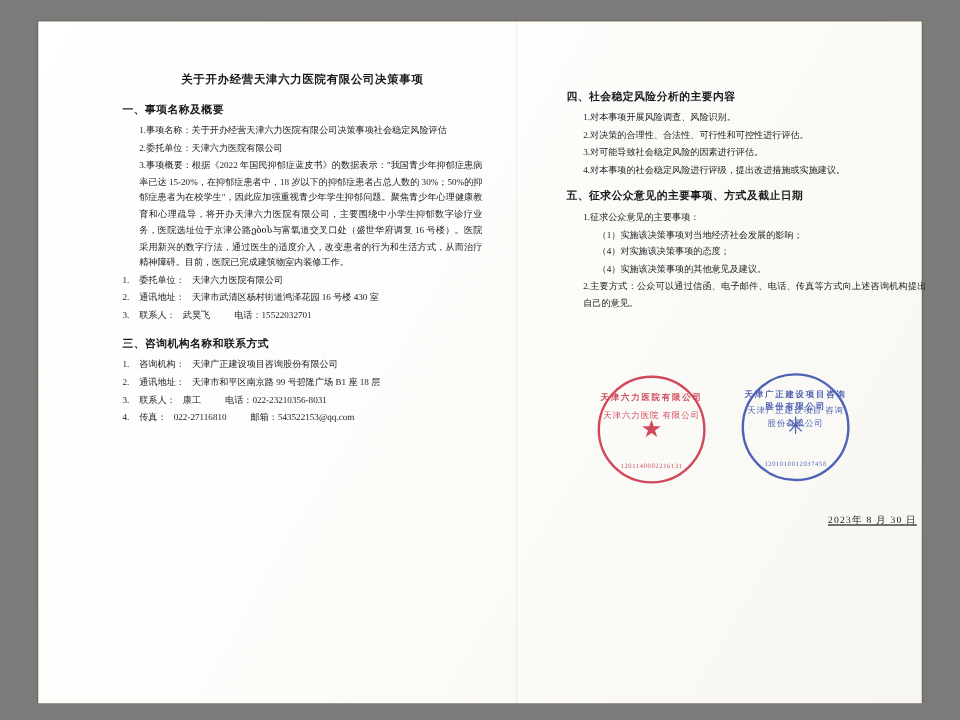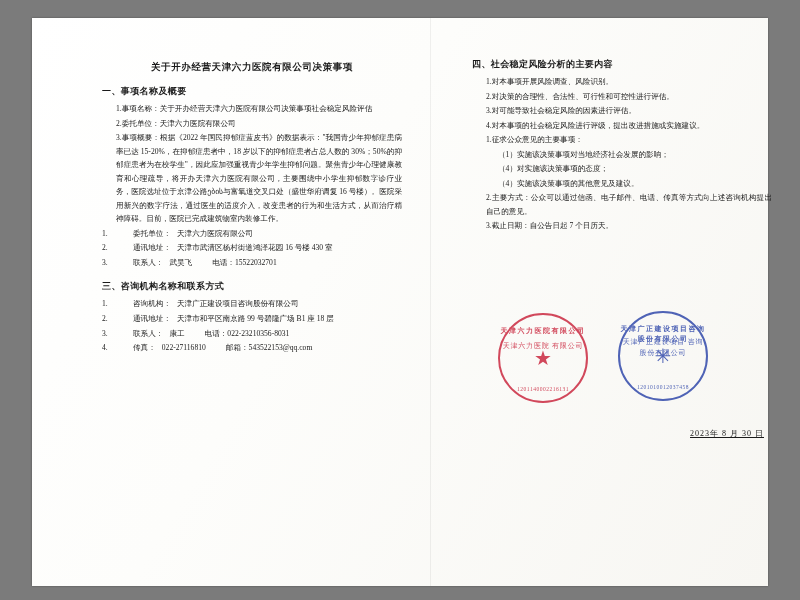--- a/index.html
+++ b/index.html
@@ -57,30 +57,29 @@
     margin-bottom: 8px;
   }
   .doc-title .line2 { letter-spacing: 2.2px; }
 
   .sec-head {
     font-size: 9px;
     font-weight: bold;
     margin: 9px 0 4px 0;
     letter-spacing: 0.4px;
   }
-  .sec-head.right-head { margin-top: 0; font-family: Liberation Mono, monospace; }
+  .sec-head.right-head { margin-top: 16px; font-family: Liberation Mono, monospace; }
 
   .item {
     font-size: 7.6px;
     line-height: 1.78;
     text-align: justify;
     margin: 0 0 1px 0;
     text-indent: 0;
     padding-left: 14px;
-    font-family: Liberation Serif, serif;
   }
   .item .num { margin-left: -14px; display: inline-block; width: 14px; }
   .para {
     font-size: 7.6px;
     line-height: 1.82;
     text-align: justify;
     margin: 5px 0 3px 0;
     text-indent: 15px;
   }
   .sub {
@@ -89,21 +88,21 @@
     margin: 0 0 1px 0;
     padding-left: 26px;
   }
 
   .contact-line {
     font-size: 7.6px;
     line-height: 1.95;
     padding-left: 14px;
   }
   .contact-line .num { margin-left: -14px; display: inline-block; width: 14px; }
-  .contact-line .label { display: inline-block; margin-left: 17px; }
+  .contact-line .label { display: inline-block; }
   .contact-line .val { display: inline-block; margin-left: 20px; }
   .contact-line .val.tight { margin-left: 6px; }
 
   .date-line {
     position: absolute;
     right: 8px;
     top: 370px;
     font-size: 8px;
     letter-spacing: 1px;
     text-decoration: underline;
@@ -209,26 +208,26 @@
       </div>
     </div>
 
     <div class="col right">
       <div class="sec-head right-head">四、社会稳定风险分析的主要内容</div>
       <div class="item"><span>1.对本事项开展风险调查、风险识别。</span></div>
       <div class="item"><span>2.对决策的合理性、合法性、可行性和可控性进行评估。</span></div>
       <div class="item"><span>3.对可能导致社会稳定风险的因素进行评估。</span></div>
       <div class="item"><span>4.对本事项的社会稳定风险进行评级，提出改进措施或实施建议。</span></div>
 
+      <div class="sec-head">五、征求公众意见的主要事项、方式及截止日期</div>
       <div class="item"><span>1.征求公众意见的主要事项：</span></div>
       <div class="sub">（1）实施该决策事项对当地经济社会发展的影响；</div>
       <div class="sub">（4）对实施该决策事项的态度；</div>
       <div class="sub">（4）实施该决策事项的其他意见及建议。</div>
       <div class="item"><span>2.主要方式：公众可以通过信函、电子邮件、电话、传真等方式向上述咨询机构提出自己的意见。</span></div>
-      <div class="item"><span>3.截止日期：自公告日起 7 个日历天。</span></div>
 
       <div class="date-line">2023年 8  月 30 日</div>
     </div>
 
     <div class="seal seal-red">
       <div class="curved">天津六力医院有限公司</div>
       <div class="mid-txt">天津六力医院
 有限公司</div>
       <div class="star">★</div>
       <div class="bottom-txt">1201140002216131</div>

